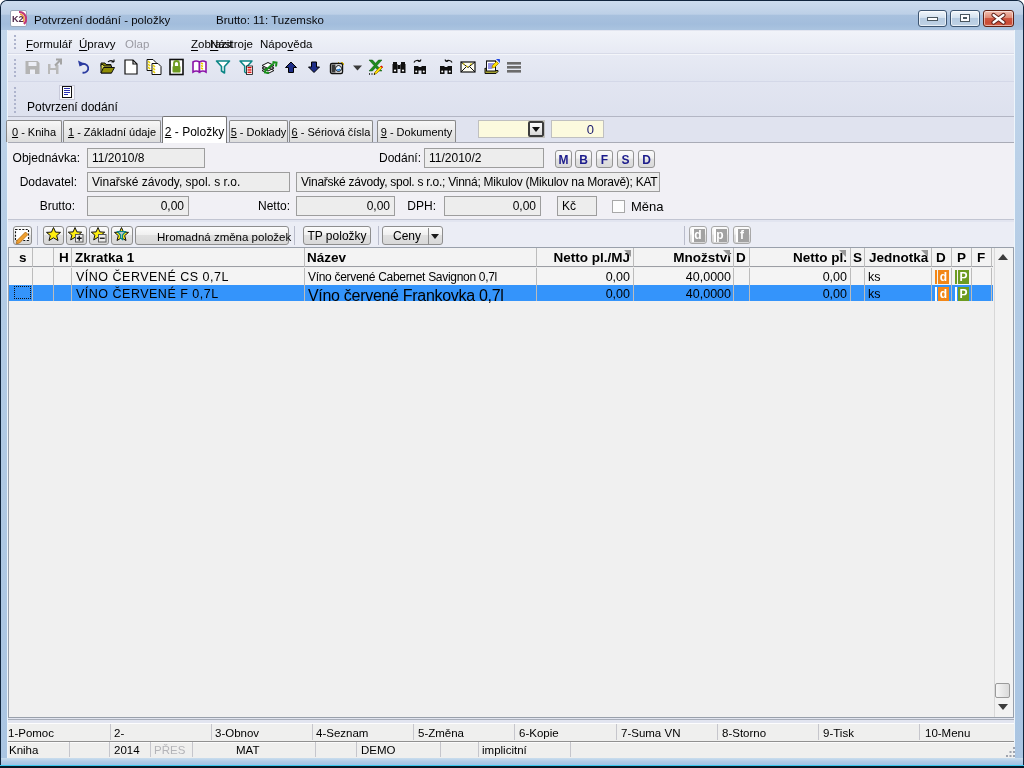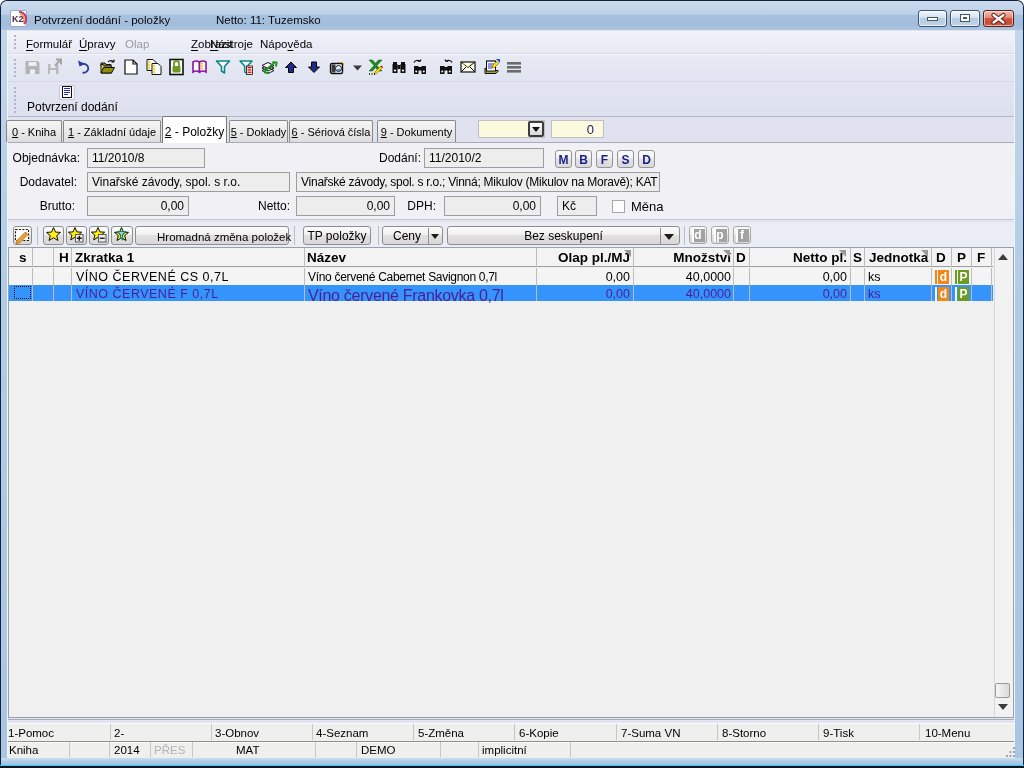--- a/index.html
+++ b/index.html
@@ -67,21 +67,21 @@
   background:linear-gradient(#fcfcfc, #f0f0f0 45%, #e0e0e0 50%, #d8d8d8); font-size:12px; color:#000; text-align:center; white-space:nowrap; }
 .t3sep { position:absolute; top:226px; height:19px; width:1px; background:#b9bccb; }
 
 
 #tablepanel { position:absolute; left:8px; top:247px; width:1006px; height:471px; background:#f0f0f0; border:1px solid #99a0ab; }
 #thead { position:absolute; left:9px; top:248px; width:984px; height:19px; background:#f3f3f3; border-bottom:1px solid #9c9ea4; }
 .hcell { position:absolute; top:250px; font-size:13.5px; font-weight:bold; color:#000; }
 .vline { position:absolute; width:1px; background:#bcbcbc; }
 .row { position:absolute; left:9px; width:984px; height:17px; font-size:12px; }
 .rcell { position:absolute; font-size:12.5px; color:#000; top:2px; white-space:pre; }
-.sel { background:#3494fb; } .sel .rcell { color:#4c1d95; }
+.sel { background:#3494fb; } .sel .rcell { color:#000000; }
 .dicon { position:absolute; width:14px; height:14px; }
 
 
 #vscroll { position:absolute; left:994px; top:248px; width:19px; height:469px; background:#f2f2f2; border-left:1px solid #d8d8d8; }
 .tri { position:absolute; width:0; height:0; border-left:7px solid transparent; border-top:7px solid #999999; }
 .gbtn { border-color:#a8a8a8; padding:0; }
 .dd1 { position:absolute; right:13px; top:1px; width:1px; height:17px; background:#8e8e8e; }
 .dd2 { position:absolute; right:3px; top:7px; width:0; height:0; border-left:4px solid transparent; border-right:4px solid transparent; border-top:5px solid #1a1a1a; }
 .gico { display:block; margin:2px auto 0; width:13px; height:13px; background:#a2a2a2; color:#fff; font-size:12px; font-weight:bold; text-align:center; line-height:13px; box-shadow:inset 2px 0 0 #fff, inset 3px 0 0 #a2a2a2; }
 .ibar { position:absolute; left:0; top:0; width:2px; height:14px; }
@@ -101,21 +101,21 @@
   <div id="frame"></div>
   <div id="bottombar"></div>
   <div id="titlebar"></div>
   <div id="k2icon"></div>
   <svg style="position:absolute; left:10px; top:10px;" width="17" height="17">
     <path d="M9,2 a7,7 0 0 1 5,12" stroke="#c03878" stroke-width="2.2" fill="none"></path>
     <path d="M10,4 a5,5 0 0 1 3,8" stroke="#e89838" stroke-width="1.6" fill="none"></path>
     <text x="2" y="12" font-family="Liberation Sans, sans-serif" font-size="9" font-weight="bold" fill="#50284a">K2</text>
   </svg>
   <div class="ttext" style="left:34px;">Potvrzení dodání - položky</div>
-  <div class="ttext" style="left:216px;">Netto: 11: Tuzemsko</div>
+  <div class="ttext" style="left:216px;">Brutto: 11: Tuzemsko</div>
   <div class="wbtn" id="btnmin" style="left:918px; width:29px;"></div>
   <div class="wbtn" id="btnmax" style="left:950px; width:30px;"></div>
   <div class="wbtn" id="btnclose" style="left:983px; width:31px;"></div>
   <div class="abs" style="left:927px; top:17px; width:11px; height:4px; background:#fcfdfe; border:1px solid #49565f;"></div>
   <div class="abs" style="left:960px; top:14px; width:10px; height:8px; background:#fcfdfe; border:1px solid #49565f;"></div>
   <div class="abs" style="left:963px; top:17px; width:4px; height:2px; background:#49565f;"></div>
   <svg style="position:absolute; left:989px; top:12px;" width="19" height="13">
     <path d="M4.5,3 l10,7.5 M14.5,3 l-10,7.5" stroke="#5e2019" stroke-width="4.2" stroke-linecap="round"></path>
     <path d="M4.5,3 l10,7.5 M14.5,3 l-10,7.5" stroke="#fcfdfe" stroke-width="2.2" stroke-linecap="round"></path>
   </svg>
@@ -354,39 +354,38 @@
       <path d="M6.5,0.5 l1.8,4.2 4.6,0.3 -3.5,2.9 1.2,4.5 -4.1,-2.5 -4.1,2.5 1.2,-4.5 -3.5,-2.9 4.6,-0.3 z" fill="#ffee10" stroke="#101010" stroke-width="1"></path>
       <path d="M5,13.5 h5 l0,-2 4,3.2 -4,3.2 0,-2 h-5 z" fill="#f0a030" stroke="#b06810" stroke-width="0.8" transform="translate(0,-3.2)"></path>
     </g>
   </svg>
   <div class="t3sep" style="left:37px;"></div>
   <div class="t3btn" style="left:135px; width:154px; text-align:left; padding:4px 0 0 21px; font-size:11.5px;">Hromadná změna položek</div>
   <div class="t3sep" style="left:294px;"></div>
   <div class="t3btn" style="left:303px; width:68px; padding-top:2px;">TP položky</div>
   <div class="t3sep" style="left:378px;"></div>
   <div class="t3btn" style="left:382px; width:61px; padding-top:2px; text-align:left; padding-left:10px;">Ceny<span class="dd1"></span><span class="dd2"></span></div>
-  <div class="t3btn" style="left:447px; width:233px; padding-top:2px;">Bez seskupení<span class="dd1" style="right:18px;"></span><span class="dd2" style="right:5px; border-left-width:5px; border-right-width:5px; border-top-width:6px;"></span></div>
   <div class="t3sep" style="left:684px;"></div>
   <div class="t3btn gbtn" style="left:689px; width:18px; height:18px;">
       <span class="gico">d</span>
     </div>
   <div class="t3btn gbtn" style="left:711px; width:18px; height:18px;">
       <span class="gico">p</span>
     </div>
   <div class="t3btn gbtn" style="left:733px; width:18px; height:18px;">
       <span class="gico">f</span>
     </div>
 
   <div id="tablepanel"></div>
   <div id="thead"></div>
   <div class="hcell" style="left:19px;">s</div>
   <div class="hcell" style="left:59px;">H</div>
   <div class="hcell" style="left:75px;">Zkratka 1</div>
   <div class="hcell" style="left:307px;">Název</div>
-  <div class="hcell" style="left:537px; width:93px; text-align:right;">Olap pl./MJ</div>
+  <div class="hcell" style="left:537px; width:93px; text-align:right;">Netto pl./MJ</div>
   <div class="hcell" style="left:635px; width:96px; text-align:right;">Množství</div>
   <div class="hcell" style="left:736px;">D</div>
   <div class="hcell" style="left:750px; width:97px; text-align:right;">Netto pl.</div>
   <div class="hcell" style="left:853px;">S</div>
   <div class="hcell" style="left:869px;">Jednotka</div>
   <div class="hcell" style="left:936px;">D</div>
   <div class="hcell" style="left:957px;">P</div>
   <div class="hcell" style="left:977px;">F</div>
   <div class="tri" style="left:624px; top:250px;"></div>
   <div class="tri" style="left:723px; top:250px;"></div>

